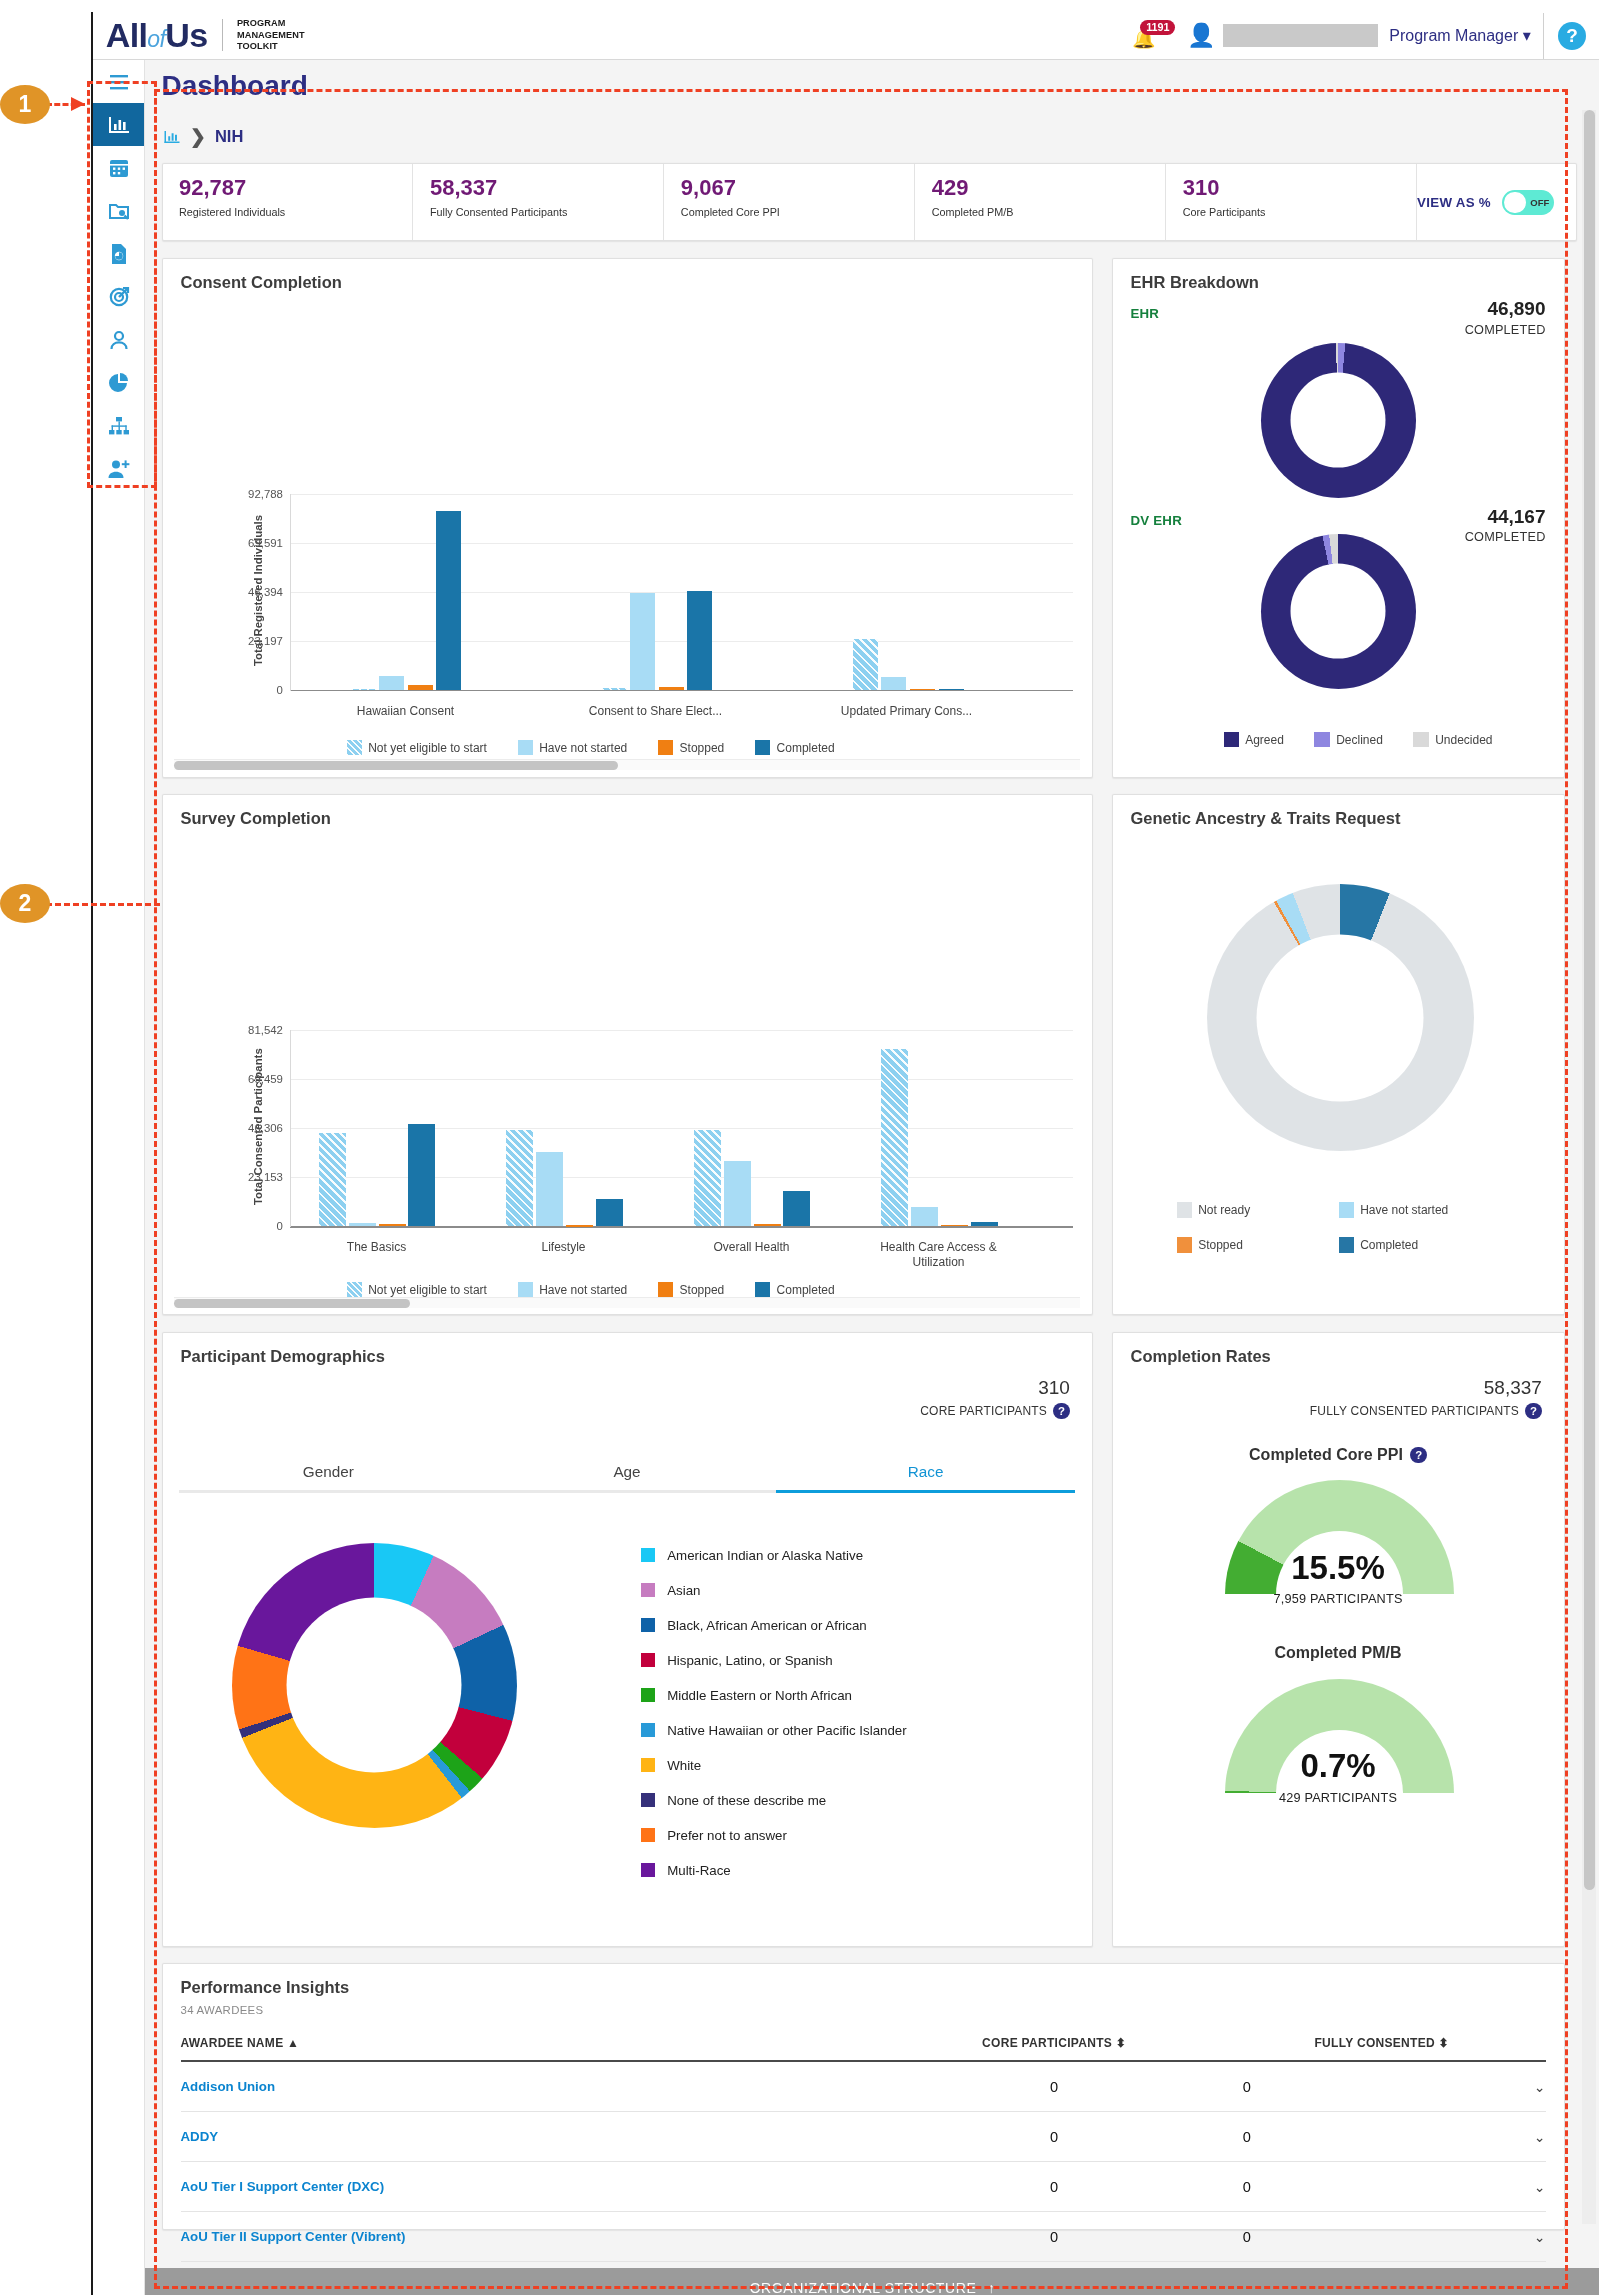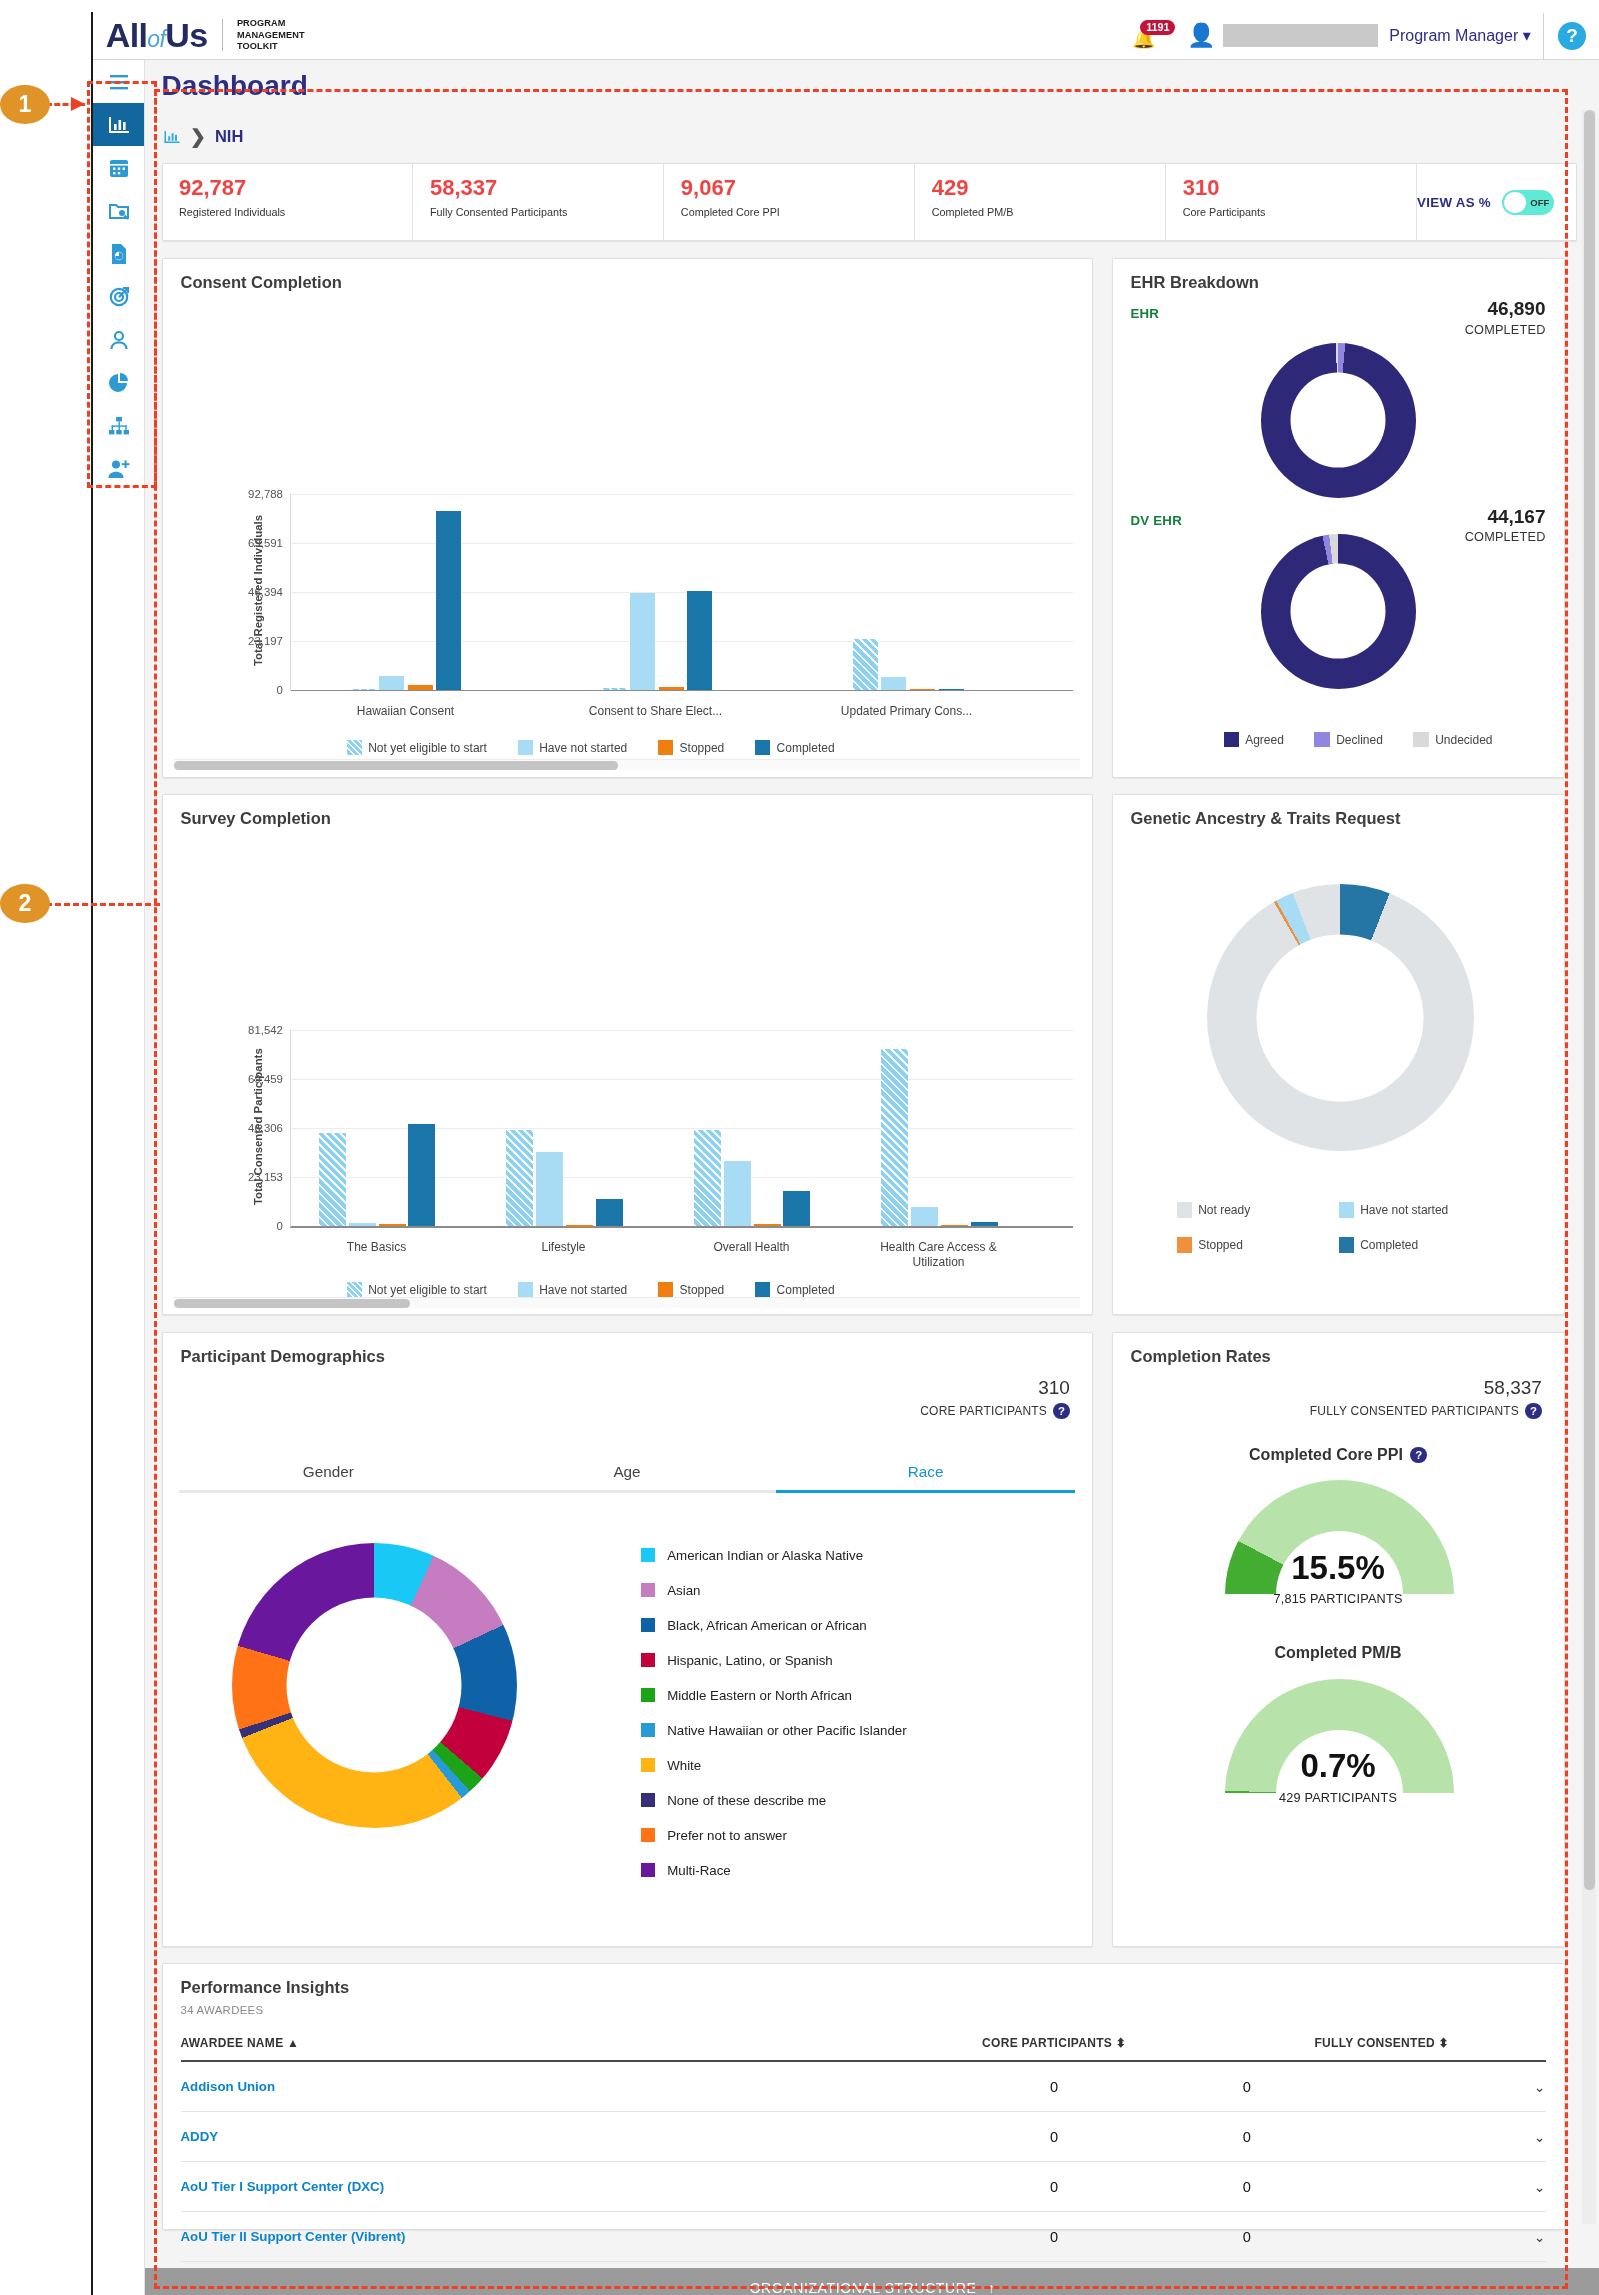--- a/index.html
+++ b/index.html
@@ -144,21 +144,21 @@
     box-shadow: 0 0.6px 1.3px rgba(0,0,0,.08);
     display: flex; align-items: stretch;
     height: 78px;
   }
   .kpi {
     flex: 1;
     padding: 11.4px 0 0 16.5px;
     border-right: 0.6px solid #e3e3e3;
   }
   .kpi:last-of-type { border-right: none; }
-  .kpi-val { font-size: 22px; color: #ef4444; font-weight: bold; line-height: 1.1; }
+  .kpi-val { font-size: 22px; color: #701a75; font-weight: bold; line-height: 1.1; }
   .kpi-lab { font-size: 10.8px; color: #333; margin-top: 6.4px; }
   .view-as {
     display: flex; align-items: center; padding-right: 21.6px;
     gap: 11.4px;
   }
   .view-as-lab { font-size: 13.3px; color: #2d2e83; font-weight: bold; letter-spacing: 0.3px; }
   .toggle {
     width: 52px; height: 25.4px; border-radius: 12.7px; background: #5eead4;
     display: flex; align-items: center; position: relative;
   }
@@ -800,21 +800,21 @@
             <span>Completed Core PPI</span>
             <span class="qmark">?</span>
           </div>
           <div style="position:absolute; left:112px; top:147px; width:229px; height:114px; overflow:hidden;">
             <div style="position:absolute; left:0; top:0; width:229px; height:229px; border-radius:50%;
                         background: conic-gradient(from 270deg,
                           #43ad32 0deg 27.9deg, #b7e3ab 27.9deg 180deg, transparent 180deg 360deg);"></div>
             <div style="position:absolute; left:51px; top:51px; width:127px; height:127px; border-radius:50%; background:#fff;"></div>
           </div>
           <div class="gauge-pct" style="top:216px;">15.5%</div>
-          <div class="gauge-sub" style="top:259px;">7,815 PARTICIPANTS</div>
+          <div class="gauge-sub" style="top:259px;">7,959 PARTICIPANTS</div>
 
           <div class="gauge-title" style="top:311px;">
             <span>Completed PM/B</span>
           </div>
           <div style="position:absolute; left:112px; top:346px; width:229px; height:114px; overflow:hidden;">
             <div style="position:absolute; left:0; top:0; width:229px; height:229px; border-radius:50%;
                         background: conic-gradient(from 270deg,
                           #43ad32 0deg 1.26deg, #b7e3ab 1.26deg 180deg, transparent 180deg 360deg);"></div>
             <div style="position:absolute; left:51px; top:51px; width:127px; height:127px; border-radius:50%; background:#fff;"></div>
           </div>

